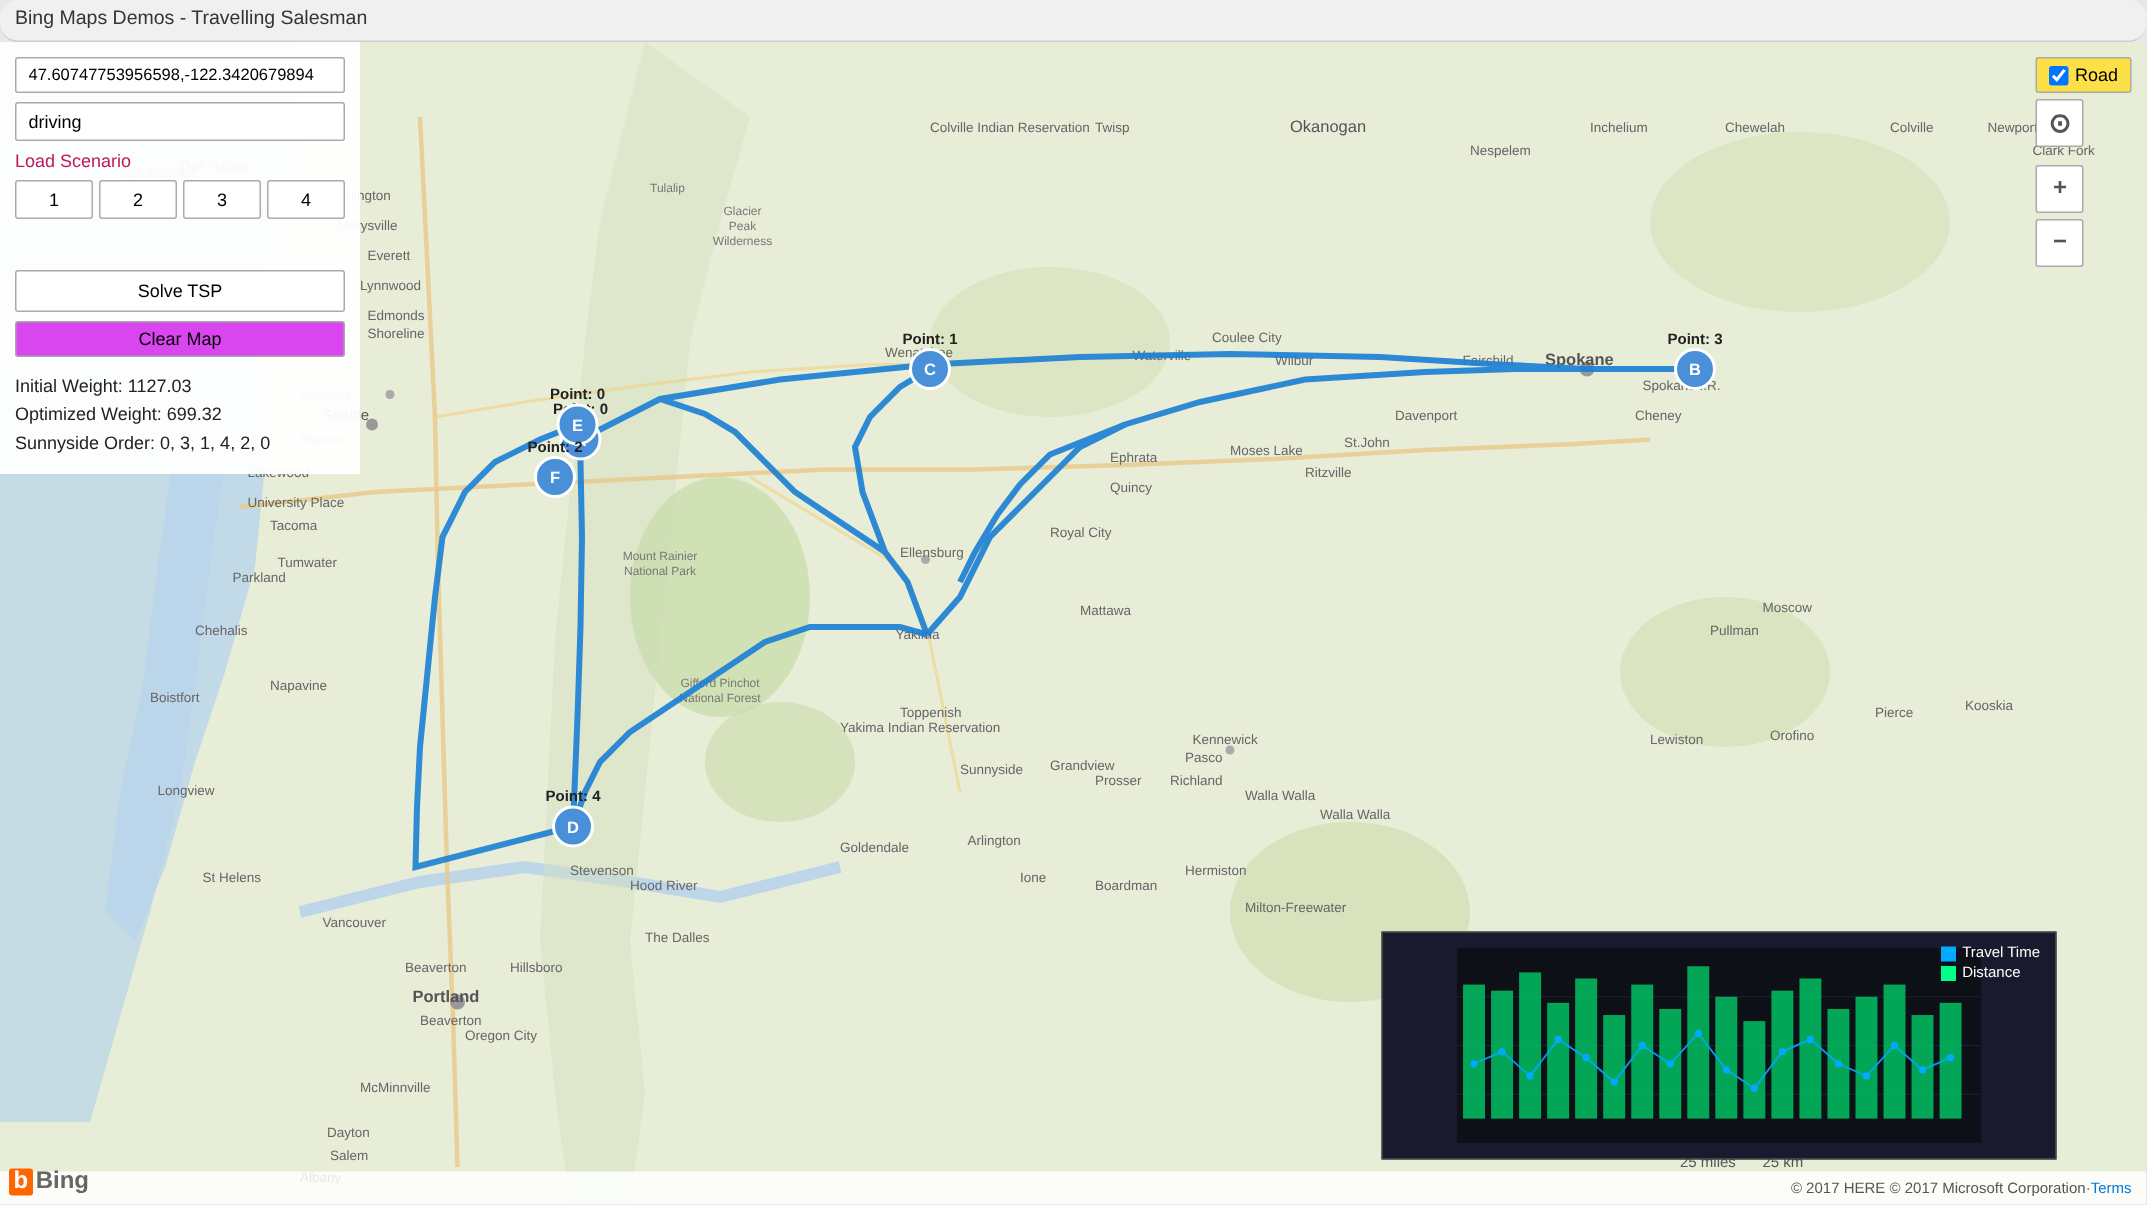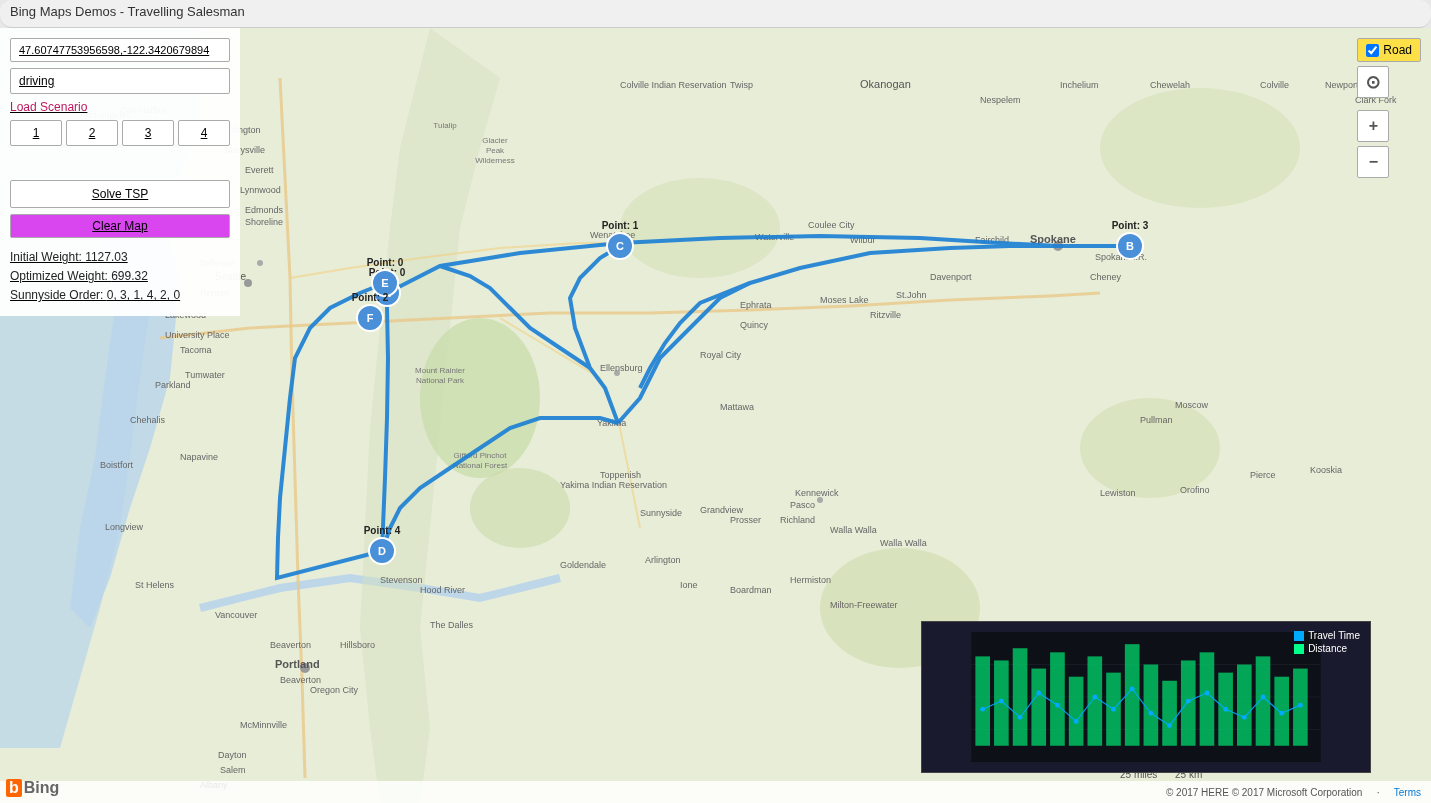--- a/index.html
+++ b/index.html
@@ -37,21 +37,20 @@
       width: 240px;
       background: rgba(255,255,255,0.95);
       position: absolute;
       left: 0;
       top: 0;
       z-index: 100;
       padding: 10px;
       display: flex;
       flex-direction: column;
       gap: 6px;
-      text-decoration: underline;
     }
 
     #left-panel input[type="text"] {
       width: 100%;
       padding: 5px 8px;
       border: 1px solid #aaa;
       font-size: 12px;
       border-radius: 2px;
       background: white;
     }
@@ -212,21 +211,20 @@
       left: 0;
       height: 22px;
       background: rgba(255,255,255,0.85);
       display: flex;
       align-items: center;
       justify-content: space-between;
       padding: 0 10px;
       font-size: 10px;
       color: #555;
       z-index: 101;
-      gap: 14px;
     }
 
     #bing-logo {
       position: absolute;
       bottom: 6px;
       left: 6px;
       z-index: 102;
       display: flex;
       align-items: center;
       gap: 2px;

